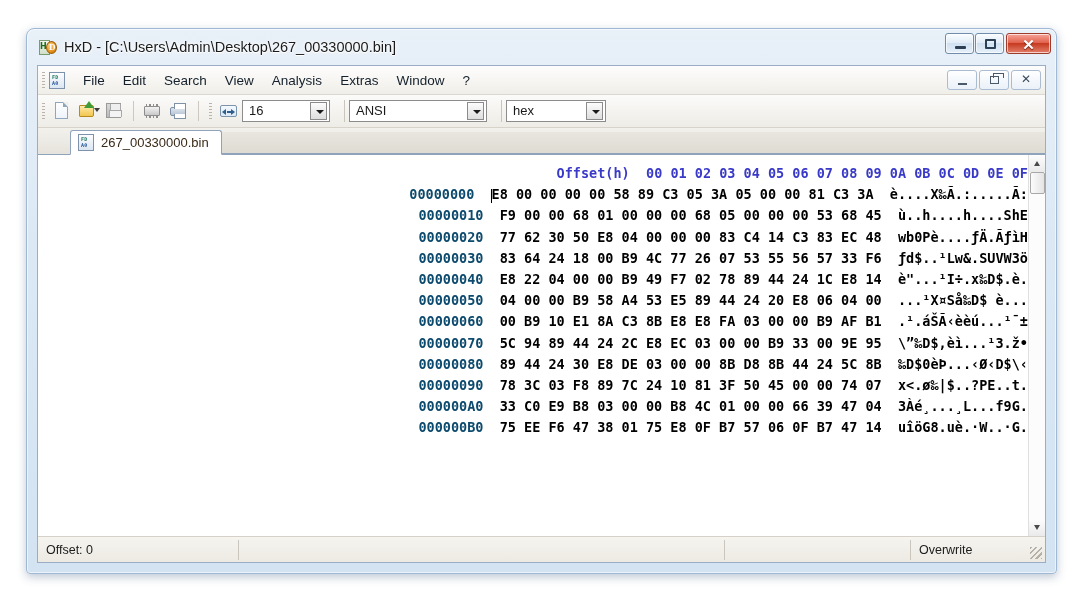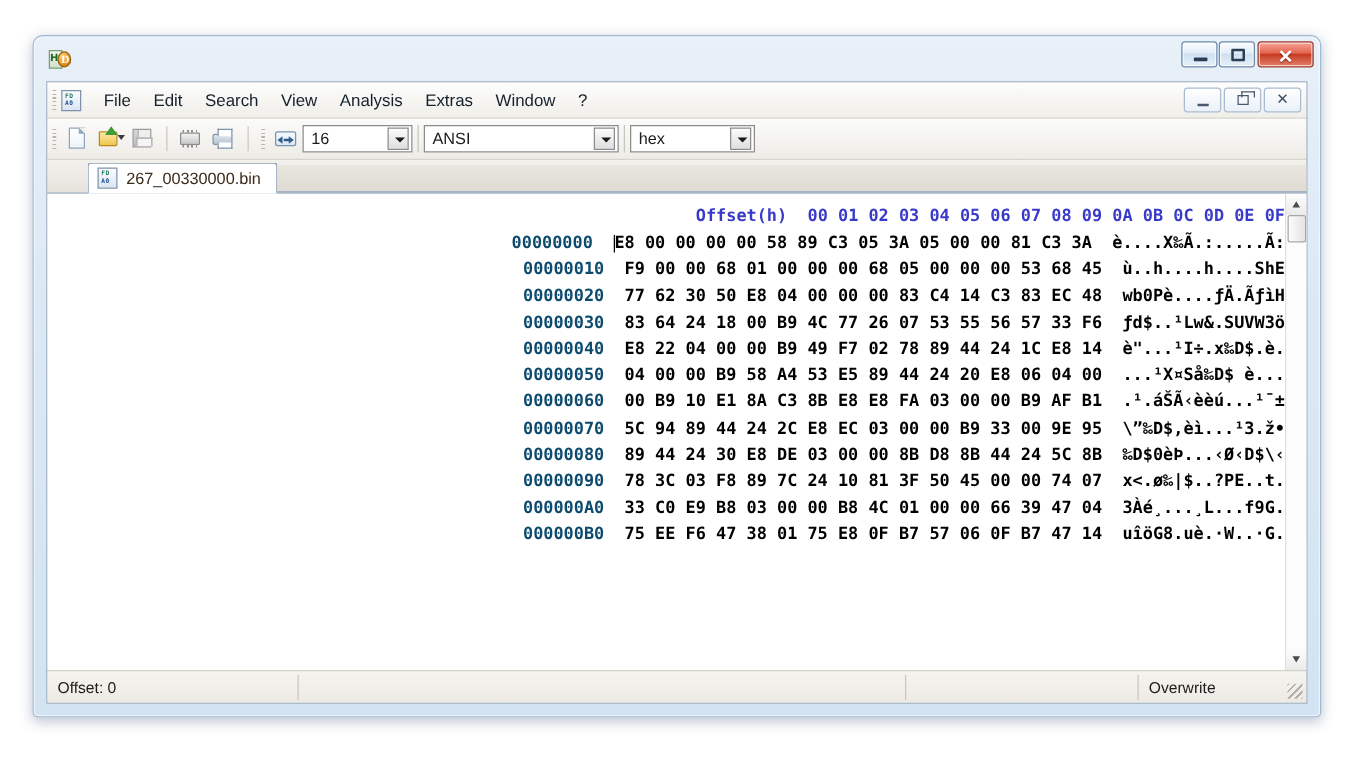--- a/index.html
+++ b/index.html
@@ -219,39 +219,39 @@
   .ic-bytes .bl{left:1px;border-right:4px solid #2f5d8c;}
   .ic-bytes .br{right:1px;border-left:4px solid #2f5d8c;}
   .ic-bytes .bm{position:absolute;left:6px;top:5px;width:5px;height:2px;background:#2f5d8c;}
 
   
   .combo {
     height: 22px; flex: none;
     background: #ffffff;
     border: 1px solid #8c8c8c;
     display: flex; align-items: center;
-    margin-right: 0;
+    margin-right: 10px;
   }
   .combo .cval {
     font-size: 13px; color: #1a1a1a; padding: 0 6px; white-space: nowrap;
     flex: 1; line-height: 20px;
   }
   .combo .cbtn {
     width: 17px; height: 18px; margin-right: 2px; flex: none;
     border: 1px solid #8b8b8b;
     background: linear-gradient(to bottom,#fcfcfc,#dedede);
     position: relative;
   }
   .combo .cbtn:after {
     content:""; position:absolute; left:5px; top:7px; width:0;height:0;
     border-left:4px solid transparent;border-right:4px solid transparent;
     border-top:4px solid #1a1a1a;
   }
   .combo.w-num { width: 88px; }
-  .combo.w-enc { width: 156px; }
+  .combo.w-enc { width: 138px; }
   .combo.w-base { width: 100px; }
   .vsep { width:1px; height:22px; background:#c9c5bd; margin:0 4px; flex:none; }
 
   
   .tabstrip {
     height: 27px; flex: none;
     background: linear-gradient(to bottom,#f3f1ec,#e6e3dc);
     display: flex; align-items: flex-end;
     padding-left: 6px;
     border-bottom: 1px solid #8fa3ba;
@@ -343,20 +343,21 @@
 
 <div class="win-frame">
 
   <div class="titlebar">
     <div class="hxd-logo">
       <div class="lg-green"></div>
       <div class="lg-hx">Hx</div>
       <div class="lg-orange"></div>
       <div class="lg-d">D</div>
     </div>
+    <div class="title-text">HxD - [C:\Users\Admin\Desktop\267_00330000.bin]</div>
 
     <div class="win-btns">
       <div class="wbtn">
         <span class="g-min"></span>
       </div>
       <div class="wbtn">
         <span class="g-max"></span>
       </div>
       <div class="wbtn close">
         <span class="g-close">✕</span>

